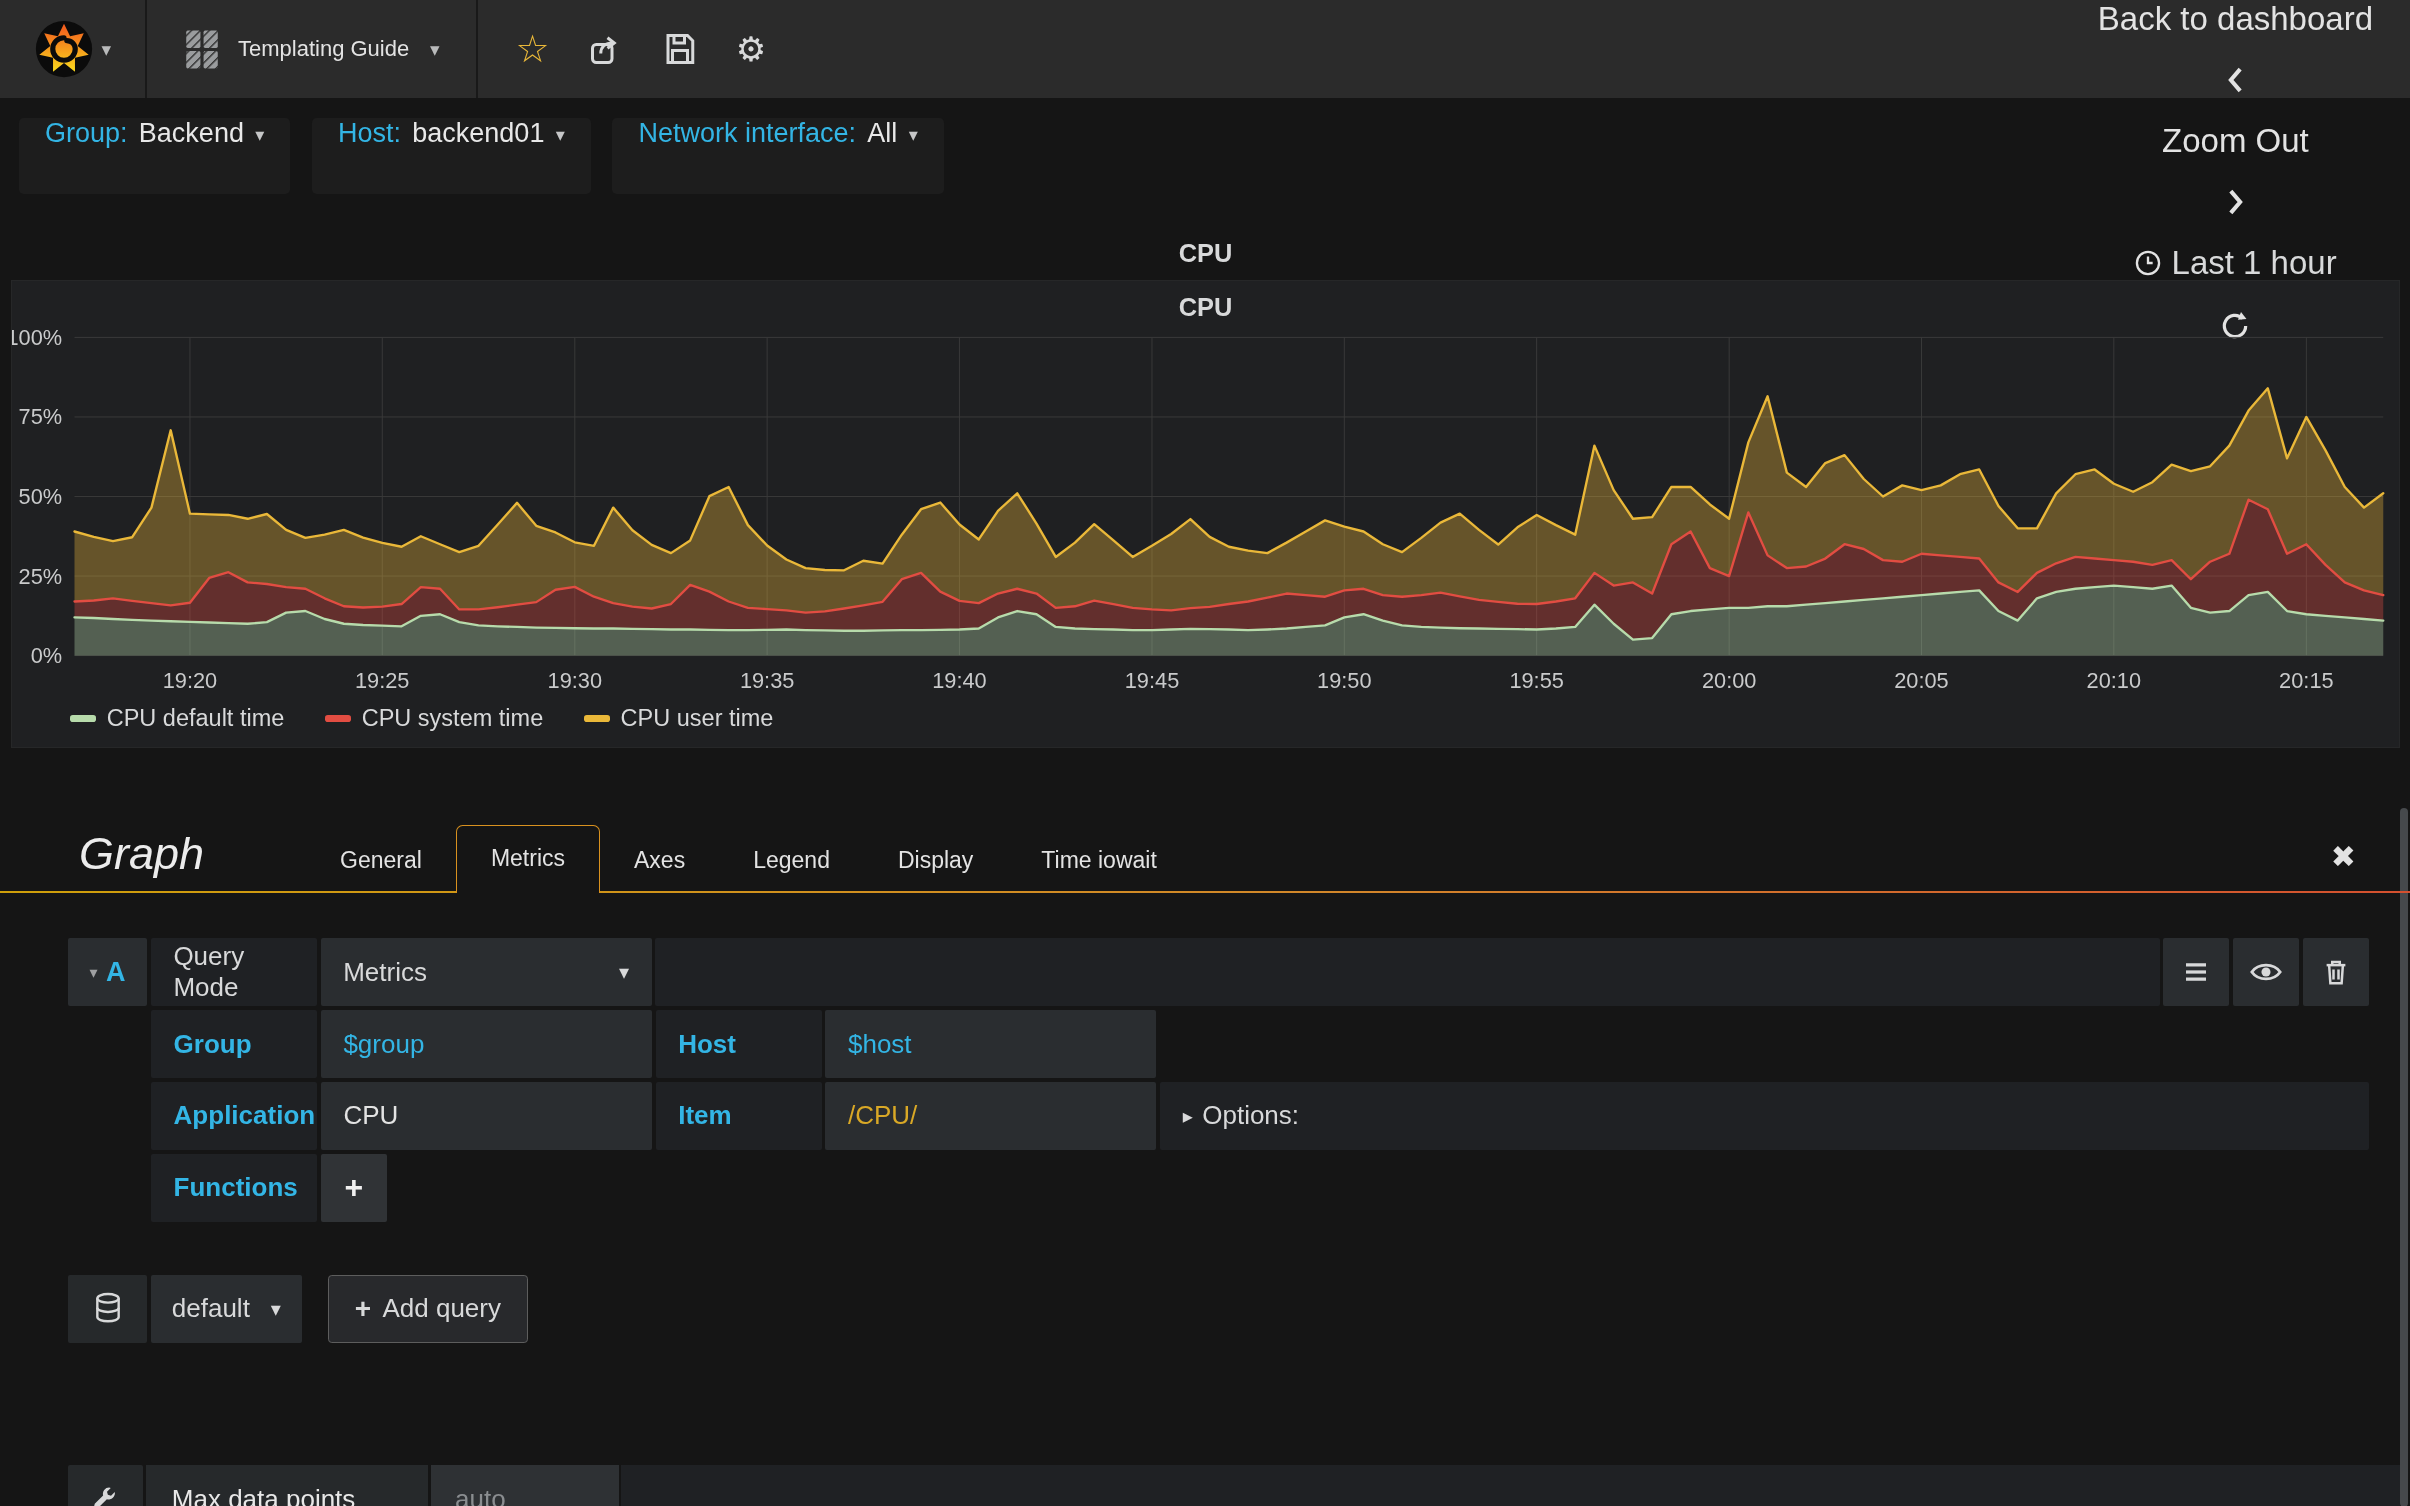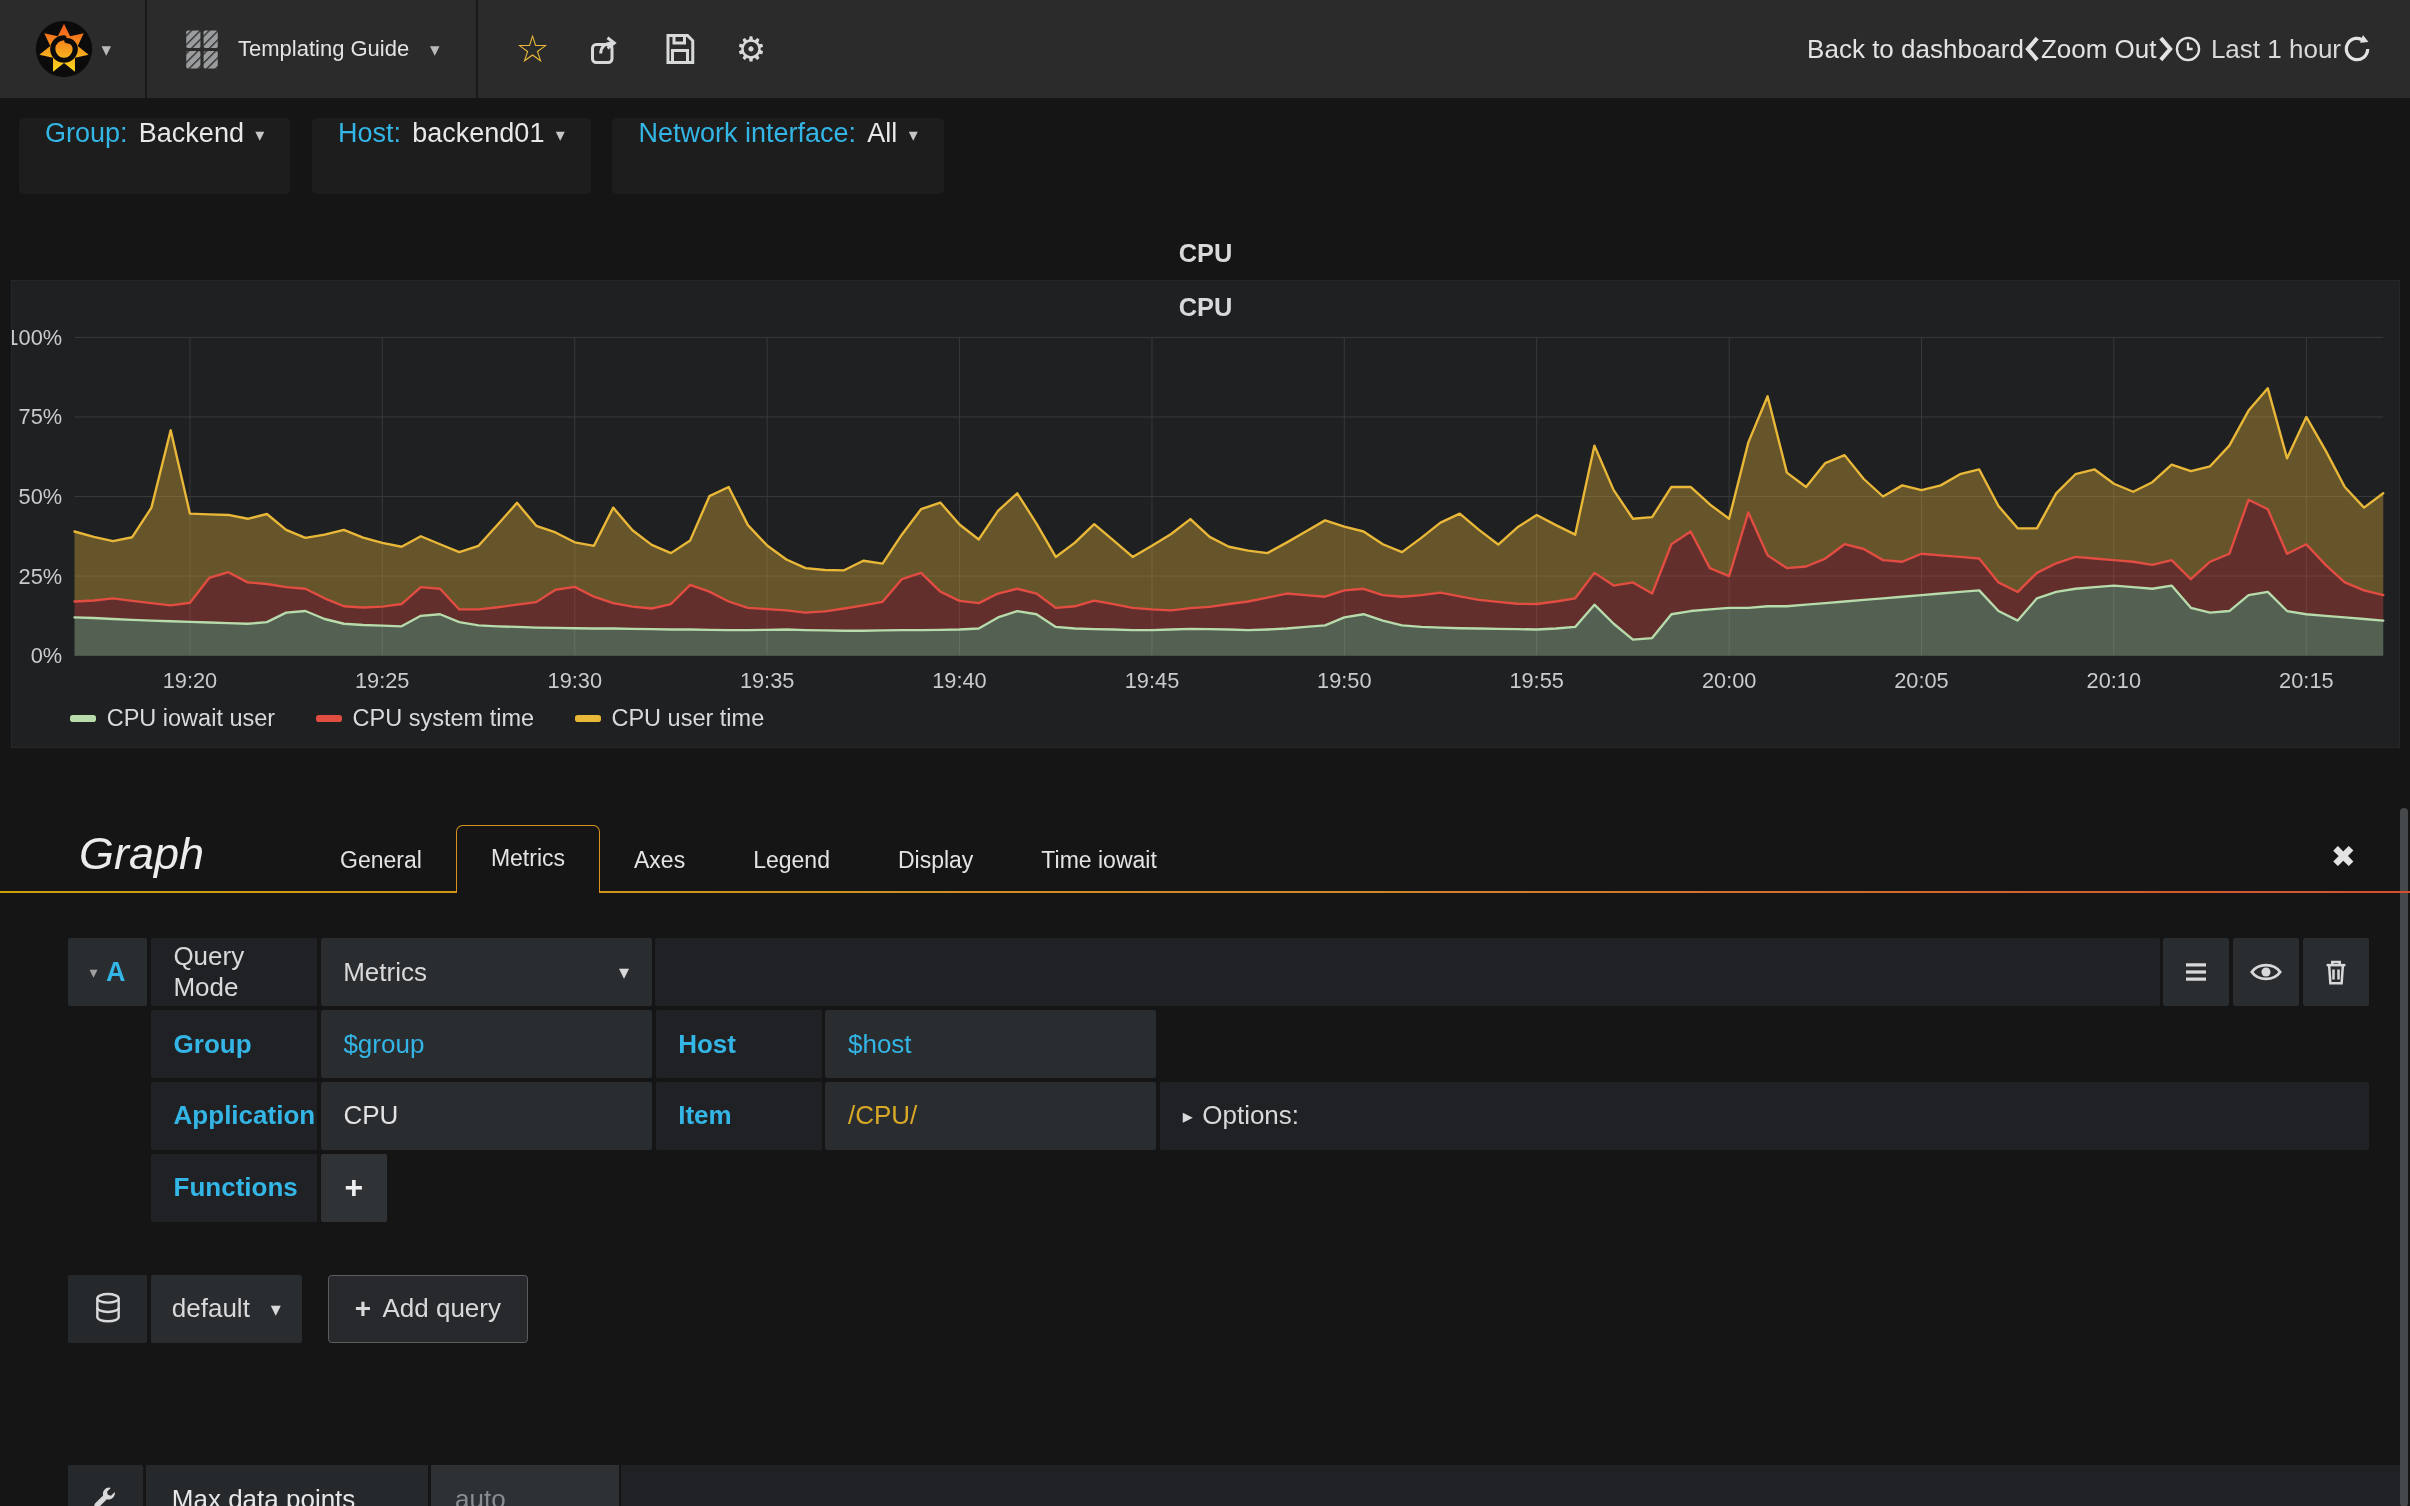--- a/index.html
+++ b/index.html
@@ -12,21 +12,21 @@
     border-right:2.8px solid #191919; cursor:pointer; }
   .logo-caret { color:#b9babb; font-size:19px; }
   .dash-block { display:flex; align-items:center; gap:17px; padding:0 36px;
     border-right:2.8px solid #191919; cursor:pointer; }
   .dash-title { font-size:22px; color:#e3e3e3; }
   .dash-caret { color:#b9babb; font-size:19px; margin-left:3.8px; }
   .nav-actions { display:flex; align-items:center; gap:38px; padding:0 38px; }
   .nav-icon-btn { display:flex; align-items:center; justify-content:center; cursor:pointer; }
   .star-glyph { font-size:38px; color:#eab839; line-height:1; }
   .gear-glyph { font-size:34px; color:#d8d9da; line-height:1; }
-  .nav-right { margin-left:auto; display:flex; align-items:center; padding-right:38px; font-size:26px; }
+  .nav-right { margin-left:auto; display:flex; align-items:center; gap:28px; padding-right:38px; font-size:33px;flex-direction:column; }
   .nav-link { cursor:pointer; color:#e3e3e3; }
   .chev { display:flex; align-items:center; cursor:pointer; }
   .time-picker { display:flex; align-items:center; gap:9.4px; cursor:pointer; }
 
   
   .vars-row { display:flex; padding:20px 0 0 19px; }
   .var-box { background:#1d1d1d; border-radius:4.7px; height:76px; display:flex; align-items:flex-start;
     padding:0 26px; margin-right:21.7px; cursor:pointer; }
   .var-label { color:#33b5e5; font-size:27px; margin-right:11.3px; }
   .var-value { color:#e8e8e8; font-size:27px; }
@@ -253,21 +253,21 @@
       <path d="M66 307.44 L86.31666666666666 308.116 L106.63333333333333 309.13 L126.95 310.144 L147.26666666666665 310.82 L167.58333333333331 311.496 L187.9 312.172 L208.21666666666667 312.848 L228.53333333333333 313.524 L248.85 314.2 L269.16666666666663 312.51 L289.48333333333335 302.37 L309.8 300.68 L330.1166666666667 309.13 L350.43333333333334 314.2 L370.75 315.552 L391.06666666666666 316.228 L411.3833333333333 316.904 L431.7 305.75 L452.01666666666665 304.06 L472.3333333333333 312.51 L492.65 315.89 L512.9666666666667 316.904 L533.2833333333333 317.58 L553.6 318.25600000000003 L573.9166666666667 318.594 L594.2333333333333 318.932 L614.55 319.27000000000004 L634.8666666666667 319.27000000000004 L655.1833333333333 319.608 L675.5 319.946 L695.8166666666667 320.284 L716.1333333333333 320.284 L736.45 320.622 L756.7666666666667 320.96000000000004 L777.0833333333334 320.96000000000004 L797.4 320.622 L817.7166666666667 320.284 L838.0333333333333 320.96000000000004 L858.35 321.298 L878.6666666666666 321.636 L898.9833333333333 321.636 L919.3 321.298 L939.6166666666667 320.96000000000004 L959.9333333333333 320.96000000000004 L980.25 320.622 L1000.5666666666667 320.284 L1020.8833333333333 319.27000000000004 L1041.2 307.44 L1061.5166666666667 300.68 L1081.8333333333335 304.06 L1102.15 317.58 L1122.4666666666667 319.27000000000004 L1142.7833333333333 319.946 L1163.1 320.284 L1183.4166666666667 320.96000000000004 L1203.7333333333333 320.96000000000004 L1224.05 320.284 L1244.3666666666666 319.608 L1264.6833333333334 319.946 L1285 320.284 L1305.3166666666666 320.96000000000004 L1325.6333333333334 320.284 L1345.95 319.27000000000004 L1366.2666666666667 317.58 L1386.5833333333333 315.89 L1406.9 307.44 L1427.2166666666667 304.06 L1447.5333333333333 310.82 L1467.85 315.89 L1488.1666666666667 317.58 L1508.4833333333333 318.25600000000003 L1528.8 318.932 L1549.1166666666666 319.27000000000004 L1569.4333333333334 319.608 L1589.75 319.946 L1610.0666666666666 320.284 L1630.3833333333334 319.27000000000004 L1650.7 317.58 L1671.0166666666667 293.92 L1691.3333333333333 314.2 L1711.65 331.09999999999997 L1731.9666666666667 329.40999999999997 L1752.2833333333333 304.06 L1772.6 300.68 L1792.9166666666667 298.99 L1813.2333333333333 297.3 L1833.55 297.3 L1853.8666666666666 295.61 L1874.1833333333334 295.61 L1894.5 293.92 L1914.8166666666666 292.22999999999996 L1935.1333333333334 290.53999999999996 L1955.45 288.84999999999997 L1975.7666666666667 287.16 L1996.0833333333333 285.46999999999997 L2016.4 283.78000000000003 L2036.7166666666667 282.09 L2057.0333333333333 280.40000000000003 L2077.35 278.71000000000004 L2097.666666666667 300.68 L2117.983333333333 310.82 L2138.3 287.16 L2158.616666666667 280.40000000000003 L2178.9333333333334 277.02000000000004 L2199.25 275.33 L2219.5666666666666 273.64 L2239.883333333333 275.33 L2260.2 277.02000000000004 L2280.516666666667 273.64 L2300.8333333333335 297.3 L2321.15 302.37 L2341.4666666666667 300.68 L2361.7833333333333 283.78000000000003 L2382.1 280.40000000000003 L2402.4166666666665 300.68 L2422.733333333333 304.06 L2443.05 305.75 L2463.366666666667 307.44 L2483.6833333333334 309.13 L2504 310.82 L2504 348 L2483.6833333333334 348 L2463.366666666667 348 L2443.05 348 L2422.733333333333 348 L2402.4166666666665 348 L2382.1 348 L2361.7833333333333 348 L2341.4666666666667 348 L2321.15 348 L2300.8333333333335 348 L2280.516666666667 348 L2260.2 348 L2239.883333333333 348 L2219.5666666666666 348 L2199.25 348 L2178.9333333333334 348 L2158.616666666667 348 L2138.3 348 L2117.983333333333 348 L2097.666666666667 348 L2077.35 348 L2057.0333333333333 348 L2036.7166666666667 348 L2016.4 348 L1996.0833333333333 348 L1975.7666666666667 348 L1955.45 348 L1935.1333333333334 348 L1914.8166666666666 348 L1894.5 348 L1874.1833333333334 348 L1853.8666666666666 348 L1833.55 348 L1813.2333333333333 348 L1792.9166666666667 348 L1772.6 348 L1752.2833333333333 348 L1731.9666666666667 348 L1711.65 348 L1691.3333333333333 348 L1671.0166666666667 348 L1650.7 348 L1630.3833333333334 348 L1610.0666666666666 348 L1589.75 348 L1569.4333333333334 348 L1549.1166666666666 348 L1528.8 348 L1508.4833333333333 348 L1488.1666666666667 348 L1467.85 348 L1447.5333333333333 348 L1427.2166666666667 348 L1406.9 348 L1386.5833333333333 348 L1366.2666666666667 348 L1345.95 348 L1325.6333333333334 348 L1305.3166666666666 348 L1285 348 L1264.6833333333334 348 L1244.3666666666666 348 L1224.05 348 L1203.7333333333333 348 L1183.4166666666667 348 L1163.1 348 L1142.7833333333333 348 L1122.4666666666667 348 L1102.15 348 L1081.8333333333335 348 L1061.5166666666667 348 L1041.2 348 L1020.8833333333333 348 L1000.5666666666667 348 L980.25 348 L959.9333333333333 348 L939.6166666666667 348 L919.3 348 L898.9833333333333 348 L878.6666666666666 348 L858.35 348 L838.0333333333333 348 L817.7166666666667 348 L797.4 348 L777.0833333333334 348 L756.7666666666667 348 L736.45 348 L716.1333333333333 348 L695.8166666666667 348 L675.5 348 L655.1833333333333 348 L634.8666666666667 348 L614.55 348 L594.2333333333333 348 L573.9166666666667 348 L553.6 348 L533.2833333333333 348 L512.9666666666667 348 L492.65 348 L472.3333333333333 348 L452.01666666666665 348 L431.7 348 L411.3833333333333 348 L391.06666666666666 348 L370.75 348 L350.43333333333334 348 L330.1166666666667 348 L309.8 348 L289.48333333333335 348 L269.16666666666663 348 L248.85 348 L228.53333333333333 348 L208.21666666666667 348 L187.9 348 L167.58333333333331 348 L147.26666666666665 348 L126.95 348 L106.63333333333333 348 L86.31666666666666 348 L66 348 Z" fill="#B7DBAB" fill-opacity="0.35" stroke="none"></path>
       <path d="M66 290.53999999999996 L86.31666666666666 289.526 L106.63333333333333 287.16 L126.95 289.86400000000003 L147.26666666666665 292.22999999999996 L167.58333333333331 294.596 L187.9 291.892 L208.21666666666667 265.528 L228.53333333333333 259.44399999999996 L248.85 270.26 L269.16666666666663 271.95 L289.48333333333335 275.33 L309.8 277.02000000000004 L330.1166666666667 287.16 L350.43333333333334 295.61 L370.75 296.962 L391.06666666666666 295.948 L411.3833333333333 293.24399999999997 L431.7 275.33 L452.01666666666665 277.02000000000004 L472.3333333333333 298.99 L492.65 298.99 L512.9666666666667 296.62399999999997 L533.2833333333333 293.92 L553.6 291.216 L573.9166666666667 278.034 L594.2333333333333 274.992 L614.55 285.46999999999997 L634.8666666666667 292.22999999999996 L655.1833333333333 295.948 L675.5 297.976 L695.8166666666667 293.24399999999997 L716.1333333333333 272.964 L736.45 280.06199999999995 L756.7666666666667 290.53999999999996 L777.0833333333334 297.3 L797.4 298.652 L817.7166666666667 300.004 L838.0333333333333 302.37 L858.35 301.018 L878.6666666666666 297.976 L898.9833333333333 294.596 L919.3 290.878 L939.6166666666667 266.88 L959.9333333333333 260.12 L980.25 280.06199999999995 L1000.5666666666667 289.86400000000003 L1020.8833333333333 292.22999999999996 L1041.2 282.09 L1061.5166666666667 277.02000000000004 L1081.8333333333335 282.09 L1102.15 297.3 L1122.4666666666667 295.61 L1142.7833333333333 289.526 L1163.1 293.24399999999997 L1183.4166666666667 297.3 L1203.7333333333333 298.99 L1224.05 300.004 L1244.3666666666666 297.638 L1264.6833333333334 296.286 L1285 293.24399999999997 L1305.3166666666666 290.53999999999996 L1325.6333333333334 286.48400000000004 L1345.95 282.09 L1366.2666666666667 283.78000000000003 L1386.5833333333333 285.46999999999997 L1406.9 278.71000000000004 L1427.2166666666667 277.02000000000004 L1447.5333333333333 283.78000000000003 L1467.85 285.46999999999997 L1488.1666666666667 283.78000000000003 L1508.4833333333333 281.076 L1528.8 285.132 L1549.1166666666666 288.84999999999997 L1569.4333333333334 290.878 L1589.75 292.906 L1610.0666666666666 293.24399999999997 L1630.3833333333334 290.53999999999996 L1650.7 287.16 L1671.0166666666667 260.12 L1691.3333333333333 273.64 L1711.65 270.26 L1731.9666666666667 282.09 L1752.2833333333333 229.70000000000002 L1772.6 216.18 L1792.9166666666667 255.04999999999998 L1813.2333333333333 263.5 L1833.55 195.9 L1853.8666666666666 241.53000000000003 L1874.1833333333334 255.04999999999998 L1894.5 253.35999999999999 L1914.8166666666666 244.91000000000003 L1935.1333333333334 229.70000000000002 L1955.45 234.77 L1975.7666666666667 246.6 L1996.0833333333333 248.29000000000002 L2016.4 239.83999999999997 L2036.7166666666667 241.53000000000003 L2057.0333333333333 243.21999999999997 L2077.35 244.91000000000003 L2097.666666666667 270.26 L2117.983333333333 280.40000000000003 L2138.3 260.12 L2158.616666666667 249.98 L2178.9333333333334 243.21999999999997 L2199.25 244.91000000000003 L2219.5666666666666 246.6 L2239.883333333333 248.29000000000002 L2260.2 251.67000000000002 L2280.516666666667 246.6 L2300.8333333333335 266.88 L2321.15 248.29000000000002 L2341.4666666666667 239.83999999999997 L2361.7833333333333 182.38 L2382.1 192.52 L2402.4166666666665 239.83999999999997 L2422.733333333333 229.70000000000002 L2443.05 251.67000000000002 L2463.366666666667 270.26 L2483.6833333333334 278.71000000000004 L2504 283.78000000000003 L2504 310.82 L2483.6833333333334 309.13 L2463.366666666667 307.44 L2443.05 305.75 L2422.733333333333 304.06 L2402.4166666666665 300.68 L2382.1 280.40000000000003 L2361.7833333333333 283.78000000000003 L2341.4666666666667 300.68 L2321.15 302.37 L2300.8333333333335 297.3 L2280.516666666667 273.64 L2260.2 277.02000000000004 L2239.883333333333 275.33 L2219.5666666666666 273.64 L2199.25 275.33 L2178.9333333333334 277.02000000000004 L2158.616666666667 280.40000000000003 L2138.3 287.16 L2117.983333333333 310.82 L2097.666666666667 300.68 L2077.35 278.71000000000004 L2057.0333333333333 280.40000000000003 L2036.7166666666667 282.09 L2016.4 283.78000000000003 L1996.0833333333333 285.46999999999997 L1975.7666666666667 287.16 L1955.45 288.84999999999997 L1935.1333333333334 290.53999999999996 L1914.8166666666666 292.22999999999996 L1894.5 293.92 L1874.1833333333334 295.61 L1853.8666666666666 295.61 L1833.55 297.3 L1813.2333333333333 297.3 L1792.9166666666667 298.99 L1772.6 300.68 L1752.2833333333333 304.06 L1731.9666666666667 329.40999999999997 L1711.65 331.09999999999997 L1691.3333333333333 314.2 L1671.0166666666667 293.92 L1650.7 317.58 L1630.3833333333334 319.27000000000004 L1610.0666666666666 320.284 L1589.75 319.946 L1569.4333333333334 319.608 L1549.1166666666666 319.27000000000004 L1528.8 318.932 L1508.4833333333333 318.25600000000003 L1488.1666666666667 317.58 L1467.85 315.89 L1447.5333333333333 310.82 L1427.2166666666667 304.06 L1406.9 307.44 L1386.5833333333333 315.89 L1366.2666666666667 317.58 L1345.95 319.27000000000004 L1325.6333333333334 320.284 L1305.3166666666666 320.96000000000004 L1285 320.284 L1264.6833333333334 319.946 L1244.3666666666666 319.608 L1224.05 320.284 L1203.7333333333333 320.96000000000004 L1183.4166666666667 320.96000000000004 L1163.1 320.284 L1142.7833333333333 319.946 L1122.4666666666667 319.27000000000004 L1102.15 317.58 L1081.8333333333335 304.06 L1061.5166666666667 300.68 L1041.2 307.44 L1020.8833333333333 319.27000000000004 L1000.5666666666667 320.284 L980.25 320.622 L959.9333333333333 320.96000000000004 L939.6166666666667 320.96000000000004 L919.3 321.298 L898.9833333333333 321.636 L878.6666666666666 321.636 L858.35 321.298 L838.0333333333333 320.96000000000004 L817.7166666666667 320.284 L797.4 320.622 L777.0833333333334 320.96000000000004 L756.7666666666667 320.96000000000004 L736.45 320.622 L716.1333333333333 320.284 L695.8166666666667 320.284 L675.5 319.946 L655.1833333333333 319.608 L634.8666666666667 319.27000000000004 L614.55 319.27000000000004 L594.2333333333333 318.932 L573.9166666666667 318.594 L553.6 318.25600000000003 L533.2833333333333 317.58 L512.9666666666667 316.904 L492.65 315.89 L472.3333333333333 312.51 L452.01666666666665 304.06 L431.7 305.75 L411.3833333333333 316.904 L391.06666666666666 316.228 L370.75 315.552 L350.43333333333334 314.2 L330.1166666666667 309.13 L309.8 300.68 L289.48333333333335 302.37 L269.16666666666663 312.51 L248.85 314.2 L228.53333333333333 313.524 L208.21666666666667 312.848 L187.9 312.172 L167.58333333333331 311.496 L147.26666666666665 310.82 L126.95 310.144 L106.63333333333333 309.13 L86.31666666666666 308.116 L66 307.44 Z" fill="#E24D42" fill-opacity="0.35" stroke="none"></path>
       <path d="M66 216.18 L86.31666666666666 221.926 L106.63333333333333 226.32 L126.95 222.26399999999995 L147.26666666666665 190.82999999999998 L167.58333333333331 108.69600000000001 L187.9 197.252 L208.21666666666667 197.92800000000003 L228.53333333333333 198.604 L248.85 202.66000000000003 L269.16666666666663 197.58999999999997 L289.48333333333335 214.48999999999998 L309.8 222.94 L330.1166666666667 219.56 L350.43333333333334 214.48999999999998 L370.75 222.602 L391.06666666666666 228.348 L411.3833333333333 232.40399999999997 L431.7 221.25 L452.01666666666665 229.70000000000002 L472.3333333333333 238.15 L492.65 231.39000000000001 L512.9666666666667 208.744 L533.2833333333333 185.76000000000002 L553.6 210.09600000000003 L573.9166666666667 217.194 L594.2333333333333 227.67199999999997 L614.55 231.39000000000001 L634.8666666666667 190.82999999999998 L655.1833333333333 214.82800000000003 L675.5 230.376 L695.8166666666667 239.164 L716.1333333333333 225.64399999999998 L736.45 178.662 L756.7666666666667 168.85999999999999 L777.0833333333334 209.42000000000002 L797.4 231.05199999999996 L817.7166666666667 245.92399999999998 L838.0333333333333 255.04999999999998 L858.35 257.07800000000003 L878.6666666666666 257.416 L898.9833333333333 247.27599999999998 L919.3 250.318 L939.6166666666667 219.56 L959.9333333333333 192.52 L980.25 185.42199999999997 L1000.5666666666667 208.744 L1020.8833333333333 224.63 L1041.2 194.20999999999998 L1061.5166666666667 175.62 L1081.8333333333335 207.73 L1102.15 243.21999999999997 L1122.4666666666667 228.01000000000002 L1142.7833333333333 208.40599999999998 L1163.1 225.64399999999998 L1183.4166666666667 243.21999999999997 L1203.7333333333333 231.39000000000001 L1224.05 218.884 L1244.3666666666666 202.998 L1264.6833333333334 221.926 L1285 232.40399999999997 L1305.3166666666666 236.45999999999998 L1325.6333333333334 239.164 L1345.95 228.01000000000002 L1366.2666666666667 216.18 L1386.5833333333333 204.35 L1406.9 211.10999999999999 L1427.2166666666667 216.18 L1447.5333333333333 229.70000000000002 L1467.85 238.15 L1488.1666666666667 222.94 L1508.4833333333333 206.71600000000004 L1528.8 197.252 L1549.1166666666666 214.48999999999998 L1569.4333333333334 230.038 L1589.75 211.786 L1610.0666666666666 198.604 L1630.3833333333334 209.42000000000002 L1650.7 219.56 L1671.0166666666667 124.91999999999999 L1691.3333333333333 172.23999999999998 L1711.65 202.66000000000003 L1731.9666666666667 200.96999999999997 L1752.2833333333333 168.85999999999999 L1772.6 168.85999999999999 L1792.9166666666667 187.45000000000002 L1813.2333333333333 202.66000000000003 L1833.55 121.53999999999999 L1853.8666666666666 72.53000000000002 L1874.1833333333334 153.65 L1894.5 168.85999999999999 L1914.8166666666666 143.51000000000002 L1935.1333333333334 135.06 L1955.45 160.41 L1975.7666666666667 179 L1996.0833333333333 167.17 L2016.4 172.23999999999998 L2036.7166666666667 167.17 L2057.0333333333333 155.34 L2077.35 150.27 L2097.666666666667 189.14000000000001 L2117.983333333333 212.79999999999998 L2138.3 212.79999999999998 L2158.616666666667 175.62 L2178.9333333333334 155.34 L2199.25 150.27 L2219.5666666666666 165.48 L2239.883333333333 173.93 L2260.2 163.79 L2280.516666666667 145.20000000000002 L2300.8333333333335 151.96 L2321.15 146.89000000000001 L2341.4666666666667 124.91999999999999 L2361.7833333333333 87.74 L2382.1 64.08000000000001 L2402.4166666666665 138.44 L2422.733333333333 94.5 L2443.05 129.99 L2463.366666666667 168.85999999999999 L2483.6833333333334 190.82999999999998 L2504 175.62 L2504 283.78000000000003 L2483.6833333333334 278.71000000000004 L2463.366666666667 270.26 L2443.05 251.67000000000002 L2422.733333333333 229.70000000000002 L2402.4166666666665 239.83999999999997 L2382.1 192.52 L2361.7833333333333 182.38 L2341.4666666666667 239.83999999999997 L2321.15 248.29000000000002 L2300.8333333333335 266.88 L2280.516666666667 246.6 L2260.2 251.67000000000002 L2239.883333333333 248.29000000000002 L2219.5666666666666 246.6 L2199.25 244.91000000000003 L2178.9333333333334 243.21999999999997 L2158.616666666667 249.98 L2138.3 260.12 L2117.983333333333 280.40000000000003 L2097.666666666667 270.26 L2077.35 244.91000000000003 L2057.0333333333333 243.21999999999997 L2036.7166666666667 241.53000000000003 L2016.4 239.83999999999997 L1996.0833333333333 248.29000000000002 L1975.7666666666667 246.6 L1955.45 234.77 L1935.1333333333334 229.70000000000002 L1914.8166666666666 244.91000000000003 L1894.5 253.35999999999999 L1874.1833333333334 255.04999999999998 L1853.8666666666666 241.53000000000003 L1833.55 195.9 L1813.2333333333333 263.5 L1792.9166666666667 255.04999999999998 L1772.6 216.18 L1752.2833333333333 229.70000000000002 L1731.9666666666667 282.09 L1711.65 270.26 L1691.3333333333333 273.64 L1671.0166666666667 260.12 L1650.7 287.16 L1630.3833333333334 290.53999999999996 L1610.0666666666666 293.24399999999997 L1589.75 292.906 L1569.4333333333334 290.878 L1549.1166666666666 288.84999999999997 L1528.8 285.132 L1508.4833333333333 281.076 L1488.1666666666667 283.78000000000003 L1467.85 285.46999999999997 L1447.5333333333333 283.78000000000003 L1427.2166666666667 277.02000000000004 L1406.9 278.71000000000004 L1386.5833333333333 285.46999999999997 L1366.2666666666667 283.78000000000003 L1345.95 282.09 L1325.6333333333334 286.48400000000004 L1305.3166666666666 290.53999999999996 L1285 293.24399999999997 L1264.6833333333334 296.286 L1244.3666666666666 297.638 L1224.05 300.004 L1203.7333333333333 298.99 L1183.4166666666667 297.3 L1163.1 293.24399999999997 L1142.7833333333333 289.526 L1122.4666666666667 295.61 L1102.15 297.3 L1081.8333333333335 282.09 L1061.5166666666667 277.02000000000004 L1041.2 282.09 L1020.8833333333333 292.22999999999996 L1000.5666666666667 289.86400000000003 L980.25 280.06199999999995 L959.9333333333333 260.12 L939.6166666666667 266.88 L919.3 290.878 L898.9833333333333 294.596 L878.6666666666666 297.976 L858.35 301.018 L838.0333333333333 302.37 L817.7166666666667 300.004 L797.4 298.652 L777.0833333333334 297.3 L756.7666666666667 290.53999999999996 L736.45 280.06199999999995 L716.1333333333333 272.964 L695.8166666666667 293.24399999999997 L675.5 297.976 L655.1833333333333 295.948 L634.8666666666667 292.22999999999996 L614.55 285.46999999999997 L594.2333333333333 274.992 L573.9166666666667 278.034 L553.6 291.216 L533.2833333333333 293.92 L512.9666666666667 296.62399999999997 L492.65 298.99 L472.3333333333333 298.99 L452.01666666666665 277.02000000000004 L431.7 275.33 L411.3833333333333 293.24399999999997 L391.06666666666666 295.948 L370.75 296.962 L350.43333333333334 295.61 L330.1166666666667 287.16 L309.8 277.02000000000004 L289.48333333333335 275.33 L269.16666666666663 271.95 L248.85 270.26 L228.53333333333333 259.44399999999996 L208.21666666666667 265.528 L187.9 291.892 L167.58333333333331 294.596 L147.26666666666665 292.22999999999996 L126.95 289.86400000000003 L106.63333333333333 287.16 L86.31666666666666 289.526 L66 290.53999999999996 Z" fill="#EAB839" fill-opacity="0.35" stroke="none"></path>
       <polyline points="66,307.44 86.31666666666666,308.116 106.63333333333333,309.13 126.95,310.144 147.26666666666665,310.82 167.58333333333331,311.496 187.9,312.172 208.21666666666667,312.848 228.53333333333333,313.524 248.85,314.2 269.16666666666663,312.51 289.48333333333335,302.37 309.8,300.68 330.1166666666667,309.13 350.43333333333334,314.2 370.75,315.552 391.06666666666666,316.228 411.3833333333333,316.904 431.7,305.75 452.01666666666665,304.06 472.3333333333333,312.51 492.65,315.89 512.9666666666667,316.904 533.2833333333333,317.58 553.6,318.25600000000003 573.9166666666667,318.594 594.2333333333333,318.932 614.55,319.27000000000004 634.8666666666667,319.27000000000004 655.1833333333333,319.608 675.5,319.946 695.8166666666667,320.284 716.1333333333333,320.284 736.45,320.622 756.7666666666667,320.96000000000004 777.0833333333334,320.96000000000004 797.4,320.622 817.7166666666667,320.284 838.0333333333333,320.96000000000004 858.35,321.298 878.6666666666666,321.636 898.9833333333333,321.636 919.3,321.298 939.6166666666667,320.96000000000004 959.9333333333333,320.96000000000004 980.25,320.622 1000.5666666666667,320.284 1020.8833333333333,319.27000000000004 1041.2,307.44 1061.5166666666667,300.68 1081.8333333333335,304.06 1102.15,317.58 1122.4666666666667,319.27000000000004 1142.7833333333333,319.946 1163.1,320.284 1183.4166666666667,320.96000000000004 1203.7333333333333,320.96000000000004 1224.05,320.284 1244.3666666666666,319.608 1264.6833333333334,319.946 1285,320.284 1305.3166666666666,320.96000000000004 1325.6333333333334,320.284 1345.95,319.27000000000004 1366.2666666666667,317.58 1386.5833333333333,315.89 1406.9,307.44 1427.2166666666667,304.06 1447.5333333333333,310.82 1467.85,315.89 1488.1666666666667,317.58 1508.4833333333333,318.25600000000003 1528.8,318.932 1549.1166666666666,319.27000000000004 1569.4333333333334,319.608 1589.75,319.946 1610.0666666666666,320.284 1630.3833333333334,319.27000000000004 1650.7,317.58 1671.0166666666667,293.92 1691.3333333333333,314.2 1711.65,331.09999999999997 1731.9666666666667,329.40999999999997 1752.2833333333333,304.06 1772.6,300.68 1792.9166666666667,298.99 1813.2333333333333,297.3 1833.55,297.3 1853.8666666666666,295.61 1874.1833333333334,295.61 1894.5,293.92 1914.8166666666666,292.22999999999996 1935.1333333333334,290.53999999999996 1955.45,288.84999999999997 1975.7666666666667,287.16 1996.0833333333333,285.46999999999997 2016.4,283.78000000000003 2036.7166666666667,282.09 2057.0333333333333,280.40000000000003 2077.35,278.71000000000004 2097.666666666667,300.68 2117.983333333333,310.82 2138.3,287.16 2158.616666666667,280.40000000000003 2178.9333333333334,277.02000000000004 2199.25,275.33 2219.5666666666666,273.64 2239.883333333333,275.33 2260.2,277.02000000000004 2280.516666666667,273.64 2300.8333333333335,297.3 2321.15,302.37 2341.4666666666667,300.68 2361.7833333333333,283.78000000000003 2382.1,280.40000000000003 2402.4166666666665,300.68 2422.733333333333,304.06 2443.05,305.75 2463.366666666667,307.44 2483.6833333333334,309.13 2504,310.82" fill="none" stroke="#B7DBAB" stroke-width="2.5" stroke-linejoin="round" stroke-linecap="round"></polyline>
       <polyline points="66,290.53999999999996 86.31666666666666,289.526 106.63333333333333,287.16 126.95,289.86400000000003 147.26666666666665,292.22999999999996 167.58333333333331,294.596 187.9,291.892 208.21666666666667,265.528 228.53333333333333,259.44399999999996 248.85,270.26 269.16666666666663,271.95 289.48333333333335,275.33 309.8,277.02000000000004 330.1166666666667,287.16 350.43333333333334,295.61 370.75,296.962 391.06666666666666,295.948 411.3833333333333,293.24399999999997 431.7,275.33 452.01666666666665,277.02000000000004 472.3333333333333,298.99 492.65,298.99 512.9666666666667,296.62399999999997 533.2833333333333,293.92 553.6,291.216 573.9166666666667,278.034 594.2333333333333,274.992 614.55,285.46999999999997 634.8666666666667,292.22999999999996 655.1833333333333,295.948 675.5,297.976 695.8166666666667,293.24399999999997 716.1333333333333,272.964 736.45,280.06199999999995 756.7666666666667,290.53999999999996 777.0833333333334,297.3 797.4,298.652 817.7166666666667,300.004 838.0333333333333,302.37 858.35,301.018 878.6666666666666,297.976 898.9833333333333,294.596 919.3,290.878 939.6166666666667,266.88 959.9333333333333,260.12 980.25,280.06199999999995 1000.5666666666667,289.86400000000003 1020.8833333333333,292.22999999999996 1041.2,282.09 1061.5166666666667,277.02000000000004 1081.8333333333335,282.09 1102.15,297.3 1122.4666666666667,295.61 1142.7833333333333,289.526 1163.1,293.24399999999997 1183.4166666666667,297.3 1203.7333333333333,298.99 1224.05,300.004 1244.3666666666666,297.638 1264.6833333333334,296.286 1285,293.24399999999997 1305.3166666666666,290.53999999999996 1325.6333333333334,286.48400000000004 1345.95,282.09 1366.2666666666667,283.78000000000003 1386.5833333333333,285.46999999999997 1406.9,278.71000000000004 1427.2166666666667,277.02000000000004 1447.5333333333333,283.78000000000003 1467.85,285.46999999999997 1488.1666666666667,283.78000000000003 1508.4833333333333,281.076 1528.8,285.132 1549.1166666666666,288.84999999999997 1569.4333333333334,290.878 1589.75,292.906 1610.0666666666666,293.24399999999997 1630.3833333333334,290.53999999999996 1650.7,287.16 1671.0166666666667,260.12 1691.3333333333333,273.64 1711.65,270.26 1731.9666666666667,282.09 1752.2833333333333,229.70000000000002 1772.6,216.18 1792.9166666666667,255.04999999999998 1813.2333333333333,263.5 1833.55,195.9 1853.8666666666666,241.53000000000003 1874.1833333333334,255.04999999999998 1894.5,253.35999999999999 1914.8166666666666,244.91000000000003 1935.1333333333334,229.70000000000002 1955.45,234.77 1975.7666666666667,246.6 1996.0833333333333,248.29000000000002 2016.4,239.83999999999997 2036.7166666666667,241.53000000000003 2057.0333333333333,243.21999999999997 2077.35,244.91000000000003 2097.666666666667,270.26 2117.983333333333,280.40000000000003 2138.3,260.12 2158.616666666667,249.98 2178.9333333333334,243.21999999999997 2199.25,244.91000000000003 2219.5666666666666,246.6 2239.883333333333,248.29000000000002 2260.2,251.67000000000002 2280.516666666667,246.6 2300.8333333333335,266.88 2321.15,248.29000000000002 2341.4666666666667,239.83999999999997 2361.7833333333333,182.38 2382.1,192.52 2402.4166666666665,239.83999999999997 2422.733333333333,229.70000000000002 2443.05,251.67000000000002 2463.366666666667,270.26 2483.6833333333334,278.71000000000004 2504,283.78000000000003" fill="none" stroke="#E24D42" stroke-width="2.5" stroke-linejoin="round" stroke-linecap="round"></polyline>
       <polyline points="66,216.18 86.31666666666666,221.926 106.63333333333333,226.32 126.95,222.26399999999995 147.26666666666665,190.82999999999998 167.58333333333331,108.69600000000001 187.9,197.252 208.21666666666667,197.92800000000003 228.53333333333333,198.604 248.85,202.66000000000003 269.16666666666663,197.58999999999997 289.48333333333335,214.48999999999998 309.8,222.94 330.1166666666667,219.56 350.43333333333334,214.48999999999998 370.75,222.602 391.06666666666666,228.348 411.3833333333333,232.40399999999997 431.7,221.25 452.01666666666665,229.70000000000002 472.3333333333333,238.15 492.65,231.39000000000001 512.9666666666667,208.744 533.2833333333333,185.76000000000002 553.6,210.09600000000003 573.9166666666667,217.194 594.2333333333333,227.67199999999997 614.55,231.39000000000001 634.8666666666667,190.82999999999998 655.1833333333333,214.82800000000003 675.5,230.376 695.8166666666667,239.164 716.1333333333333,225.64399999999998 736.45,178.662 756.7666666666667,168.85999999999999 777.0833333333334,209.42000000000002 797.4,231.05199999999996 817.7166666666667,245.92399999999998 838.0333333333333,255.04999999999998 858.35,257.07800000000003 878.6666666666666,257.416 898.9833333333333,247.27599999999998 919.3,250.318 939.6166666666667,219.56 959.9333333333333,192.52 980.25,185.42199999999997 1000.5666666666667,208.744 1020.8833333333333,224.63 1041.2,194.20999999999998 1061.5166666666667,175.62 1081.8333333333335,207.73 1102.15,243.21999999999997 1122.4666666666667,228.01000000000002 1142.7833333333333,208.40599999999998 1163.1,225.64399999999998 1183.4166666666667,243.21999999999997 1203.7333333333333,231.39000000000001 1224.05,218.884 1244.3666666666666,202.998 1264.6833333333334,221.926 1285,232.40399999999997 1305.3166666666666,236.45999999999998 1325.6333333333334,239.164 1345.95,228.01000000000002 1366.2666666666667,216.18 1386.5833333333333,204.35 1406.9,211.10999999999999 1427.2166666666667,216.18 1447.5333333333333,229.70000000000002 1467.85,238.15 1488.1666666666667,222.94 1508.4833333333333,206.71600000000004 1528.8,197.252 1549.1166666666666,214.48999999999998 1569.4333333333334,230.038 1589.75,211.786 1610.0666666666666,198.604 1630.3833333333334,209.42000000000002 1650.7,219.56 1671.0166666666667,124.91999999999999 1691.3333333333333,172.23999999999998 1711.65,202.66000000000003 1731.9666666666667,200.96999999999997 1752.2833333333333,168.85999999999999 1772.6,168.85999999999999 1792.9166666666667,187.45000000000002 1813.2333333333333,202.66000000000003 1833.55,121.53999999999999 1853.8666666666666,72.53000000000002 1874.1833333333334,153.65 1894.5,168.85999999999999 1914.8166666666666,143.51000000000002 1935.1333333333334,135.06 1955.45,160.41 1975.7666666666667,179 1996.0833333333333,167.17 2016.4,172.23999999999998 2036.7166666666667,167.17 2057.0333333333333,155.34 2077.35,150.27 2097.666666666667,189.14000000000001 2117.983333333333,212.79999999999998 2138.3,212.79999999999998 2158.616666666667,175.62 2178.9333333333334,155.34 2199.25,150.27 2219.5666666666666,165.48 2239.883333333333,173.93 2260.2,163.79 2280.516666666667,145.20000000000002 2300.8333333333335,151.96 2321.15,146.89000000000001 2341.4666666666667,124.91999999999999 2361.7833333333333,87.74 2382.1,64.08000000000001 2402.4166666666665,138.44 2422.733333333333,94.5 2443.05,129.99 2463.366666666667,168.85999999999999 2483.6833333333334,190.82999999999998 2504,175.62" fill="none" stroke="#EAB839" stroke-width="2.5" stroke-linejoin="round" stroke-linecap="round"></polyline>
     </svg>
   <div class="legend" id="legend">
       <div class="legend-item">
         <span class="legend-swatch" style="background: rgb(183, 219, 171);"></span>
-        <span>CPU iowait user</span>
+        <span>CPU default time</span>
       </div>
       <div class="legend-item">
         <span class="legend-swatch" style="background: rgb(226, 77, 66);"></span>
         <span>CPU system time</span>
       </div>
       <div class="legend-item">
         <span class="legend-swatch" style="background: rgb(234, 184, 57);"></span>
         <span>CPU user time</span>
       </div>
     </div>

